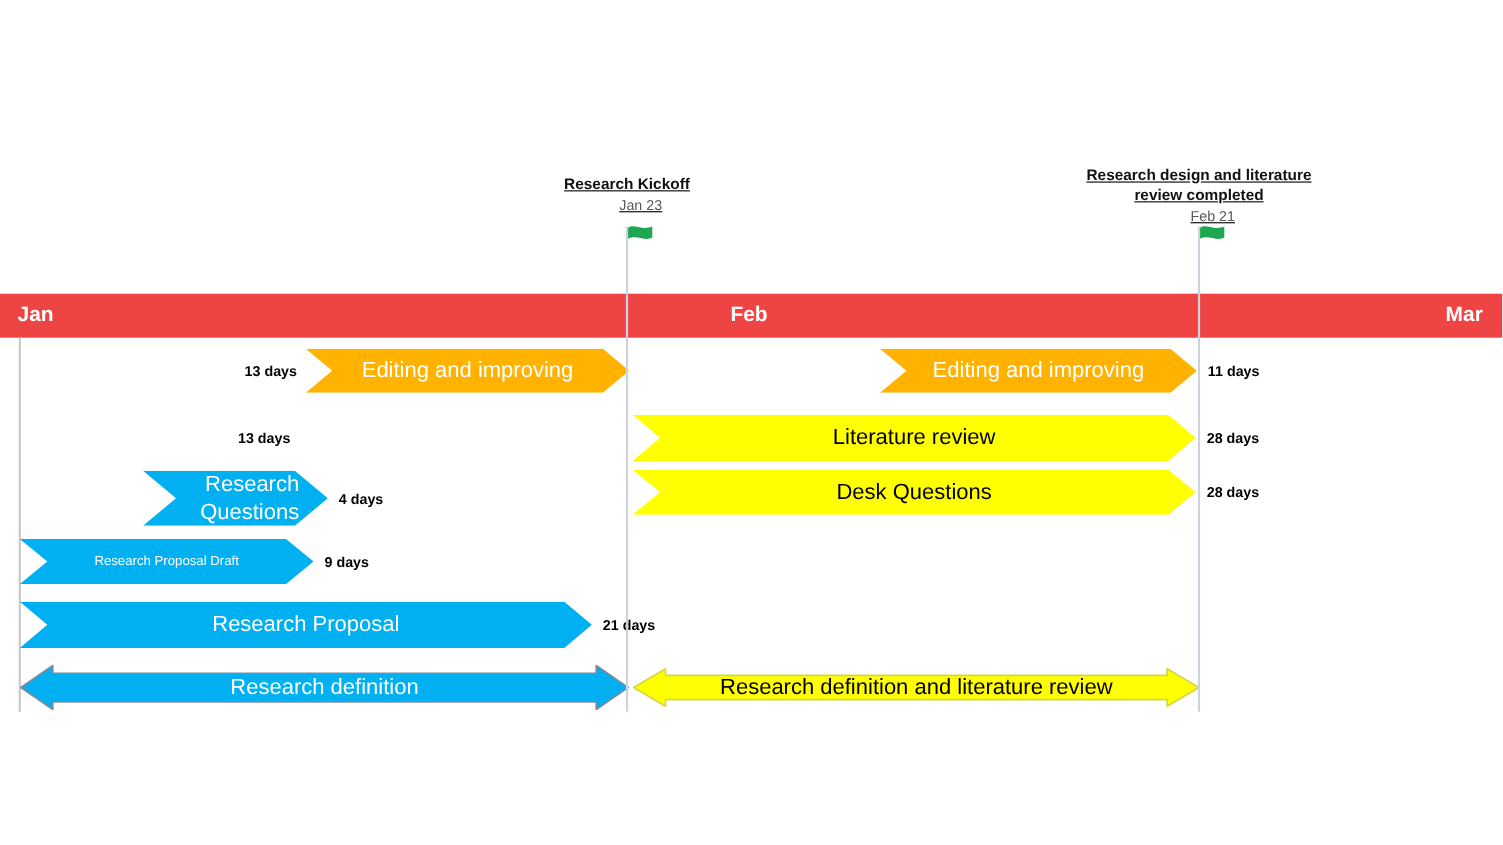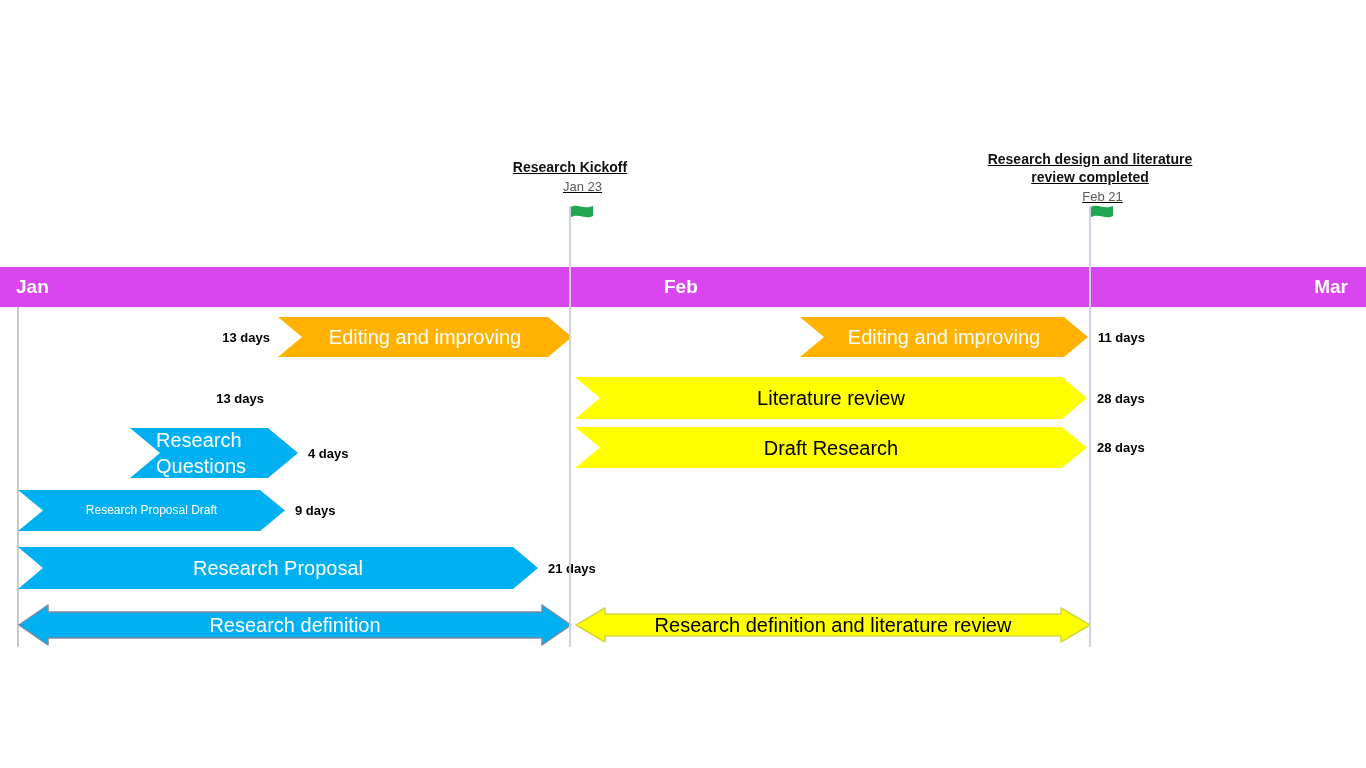--- a/index.html
+++ b/index.html
@@ -5,35 +5,35 @@
   html,body{margin:0;padding:0;background:#ffffff;}
   .stage{position:relative;width:1366px;height:768px;background:#fff;
          font-family:"Liberation Sans",sans-serif;overflow:hidden;}
   .month-band{position:absolute;left:0;top:267px;width:100%;height:40px;}
   .month-label{position:absolute;top:0;bottom:0;display:flex;align-items:center;
                color:#fff;font-weight:700;font-size:19px;}
   .gridline{position:absolute;width:2px;}
   .task,.summary{position:absolute;}
   .task svg,.summary svg{position:absolute;left:0;top:0;display:block;}
   .bar-label{position:absolute;inset:0;display:flex;align-items:center;justify-content:center;
-             text-align:left;line-height:1.3;padding:0 26px;box-sizing:border-box;white-space:pre-line;}
+             text-align:right;line-height:1.3;padding:0 26px;box-sizing:border-box;white-space:pre-line;}
   .dur-label{position:absolute;display:flex;align-items:center;font-size:13px;font-weight:700;
              color:#000;white-space:nowrap;}
   .milestone-line{position:absolute;width:2px;}
   .milestone-text{position:absolute;display:flex;flex-direction:column;justify-content:flex-end;
                   text-align:center;align-items:center;text-decoration:underline;}
   .ms-title{font-size:14px;font-weight:700;color:#111;line-height:1.3;}
   .ms-date{font-size:13px;color:#595959;margin-top:3px;margin-left:25px;}
   .flag{position:absolute;}
 </style>
 </head>
 <body>
 
 <div class="stage">
-  <div class="month-band" id="band" style="background: #d946ef; text-align: center;">
+  <div class="month-band" id="band" style="background: #ef4444; text-align: center;">
     <div class="month-label" style="left:16px">Jan</div>
     <div class="month-label" style="left:664px">Feb</div>
     <div class="month-label" style="right:18px">Mar</div>
   </div>
   <div class="gridline" id="startline" style="left: 17px; top: 307px; height: 340px; background: rgb(201, 201, 201);"></div>
 <div class="task" style="left: 278px; top: 317px; width: 294px; height: 40px;">
       <svg width="294" height="40">
         <polygon points="0,0 270,0 294,20 270,40 0,40 24,20" fill="#ffb300"></polygon>
       </svg>
       <div class="bar-label" style="color: rgb(255, 255, 255); font-size: 20px;">Editing and improving</div>
@@ -58,21 +58,21 @@
       <svg width="168" height="50">
         <polygon points="0,0 138,0 168,25 138,50 0,50 30,25" fill="#00b0f0"></polygon>
       </svg>
       <div class="bar-label" style="color: rgb(255, 255, 255); font-size: 20px;">Research Questions</div>
     </div>
     <div class="dur-label" style="top: 428px; height: 50px; left: 308px;">4 days</div>
     <div class="task" style="left: 575px; top: 427px; width: 512px; height: 41px;">
       <svg width="512" height="41">
         <polygon points="0,0 487,0 512,20.5 487,41 0,41 25,20.5" fill="#ffff00"></polygon>
       </svg>
-      <div class="bar-label" style="color: rgb(0, 0, 0); font-size: 20px;">Draft Research</div>
+      <div class="bar-label" style="color: rgb(0, 0, 0); font-size: 20px;">Desk Questions</div>
     </div>
     <div class="dur-label" style="top: 427px; height: 41px; left: 1097px;">28 days</div>
     <div class="task" style="left: 18px; top: 490px; width: 267px; height: 41px;">
       <svg width="267" height="41">
         <polygon points="0,0 242,0 267,20.5 242,41 0,41 25,20.5" fill="#00b0f0"></polygon>
       </svg>
       <div class="bar-label" style="color: rgb(255, 255, 255); font-size: 12px;">Research Proposal Draft</div>
     </div>
     <div class="dur-label" style="top: 490px; height: 41px; left: 295px;">9 days</div>
     <div class="task" style="left: 18px; top: 547px; width: 520px; height: 42px;">

